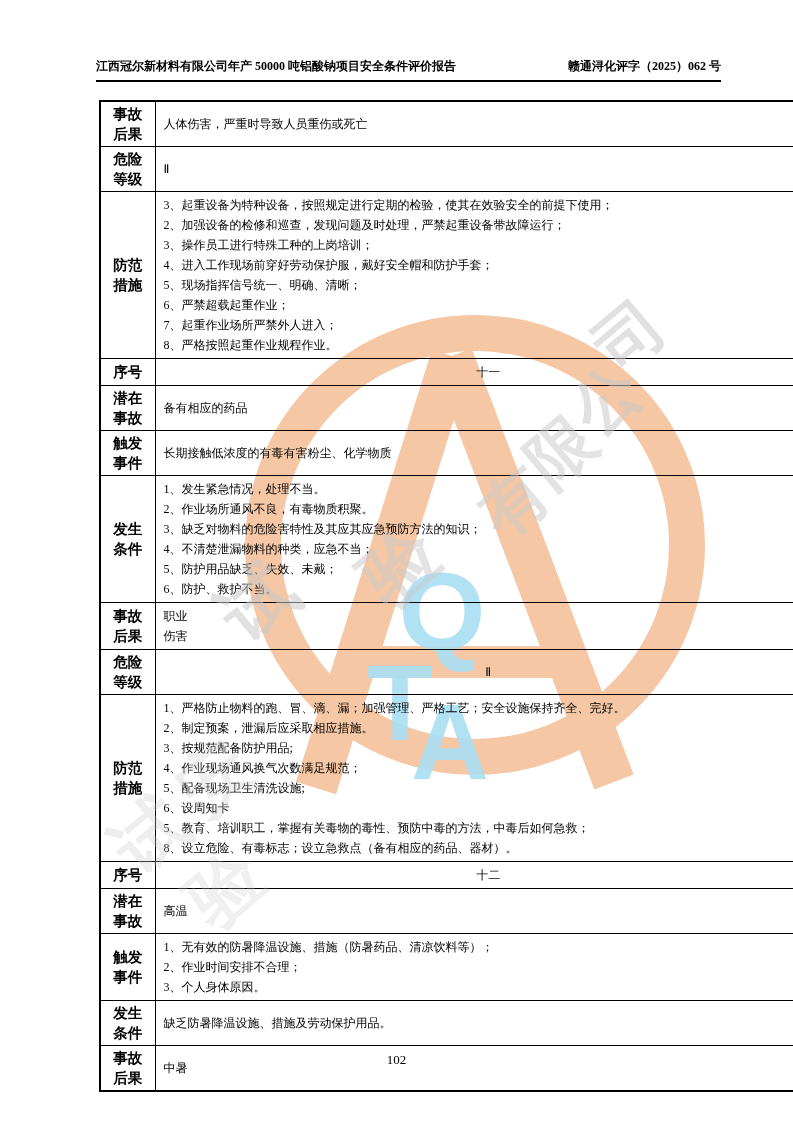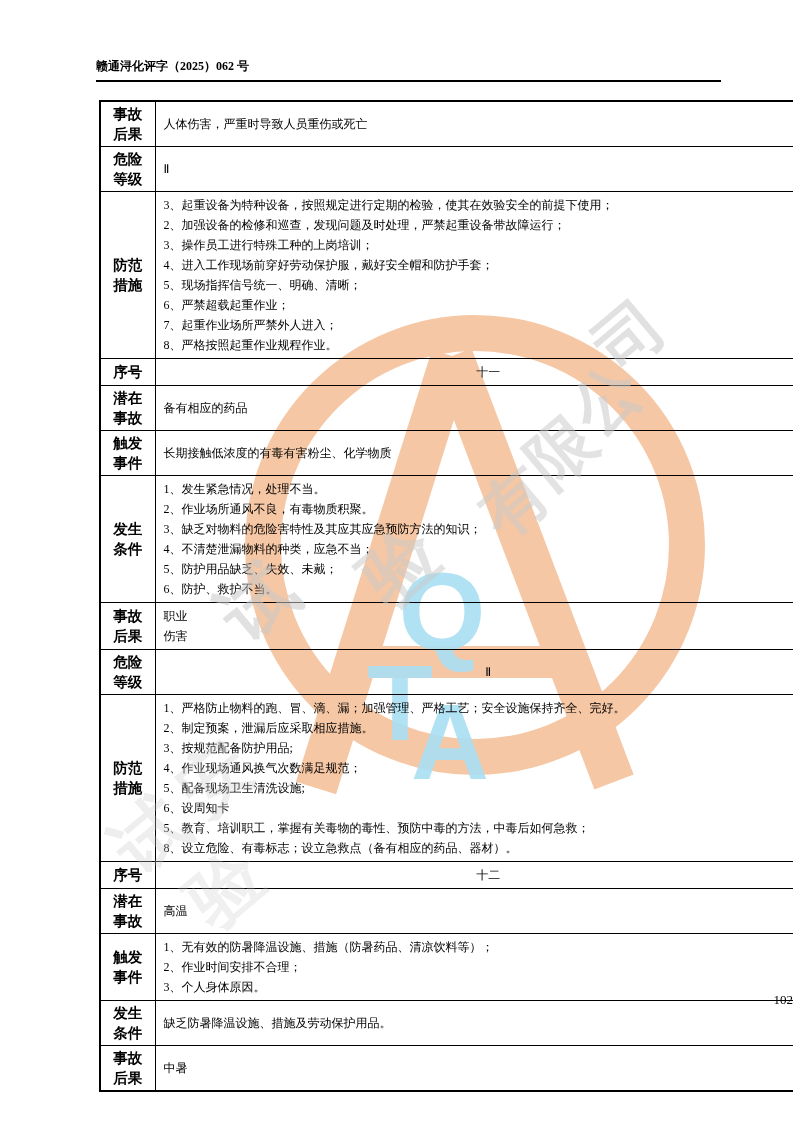--- a/index.html
+++ b/index.html
@@ -53,22 +53,22 @@
   }
   td.cnt{
     font-size:12px;line-height:20px;
     padding:3px 5px 3px 8px;
     letter-spacing:0;
   }
   td.cnt.center{text-align:center;}
   td.cnt .line{min-height:20px;}
   
   .footer{
-    position:absolute;left:0;right:0;top:992px;
-    text-align:right;font-size:13px;
+    position:absolute;left:0;right:0;top:1052px;
+    text-align:center;font-size:13px;
   }
   
   .wm-under{position:absolute;inset:0;z-index:1;pointer-events:none;}
   .wm-over{position:absolute;inset:0;z-index:6;pointer-events:none;}
   .wm-letter{
     position:absolute;
     font-family:"Liberation Sans", sans-serif;
     font-weight:700;
     color:var(--wm-blue);
     transform:translate(-50%,-50%);
@@ -98,20 +98,21 @@
       </g>
     </svg>
     <div id="wm-blue">
         <span class="wm-letter" style="left: 442px; top: 612px; font-size: 112px; opacity: 0.9;">Q</span>
         <span class="wm-letter" style="left: 400px; top: 703px; font-size: 108px; opacity: 0.9;">T</span>
         <span class="wm-letter" style="left: 450px; top: 742px; font-size: 108px; opacity: 0.9;">A</span>
       </div>
   </div>
 
   <div class="header">
+    <span>江西冠尔新材料有限公司年产 50000 吨铝酸钠项目安全条件评价报告</span>
     <span>赣通浔化评字（2025）062 号</span>
   </div>
 
   <table class="doc">
     <tbody id="tbody">
         <tr>
           <td class="lbl">
             <div>事故</div>
             <div>后果</div>
           </td>

